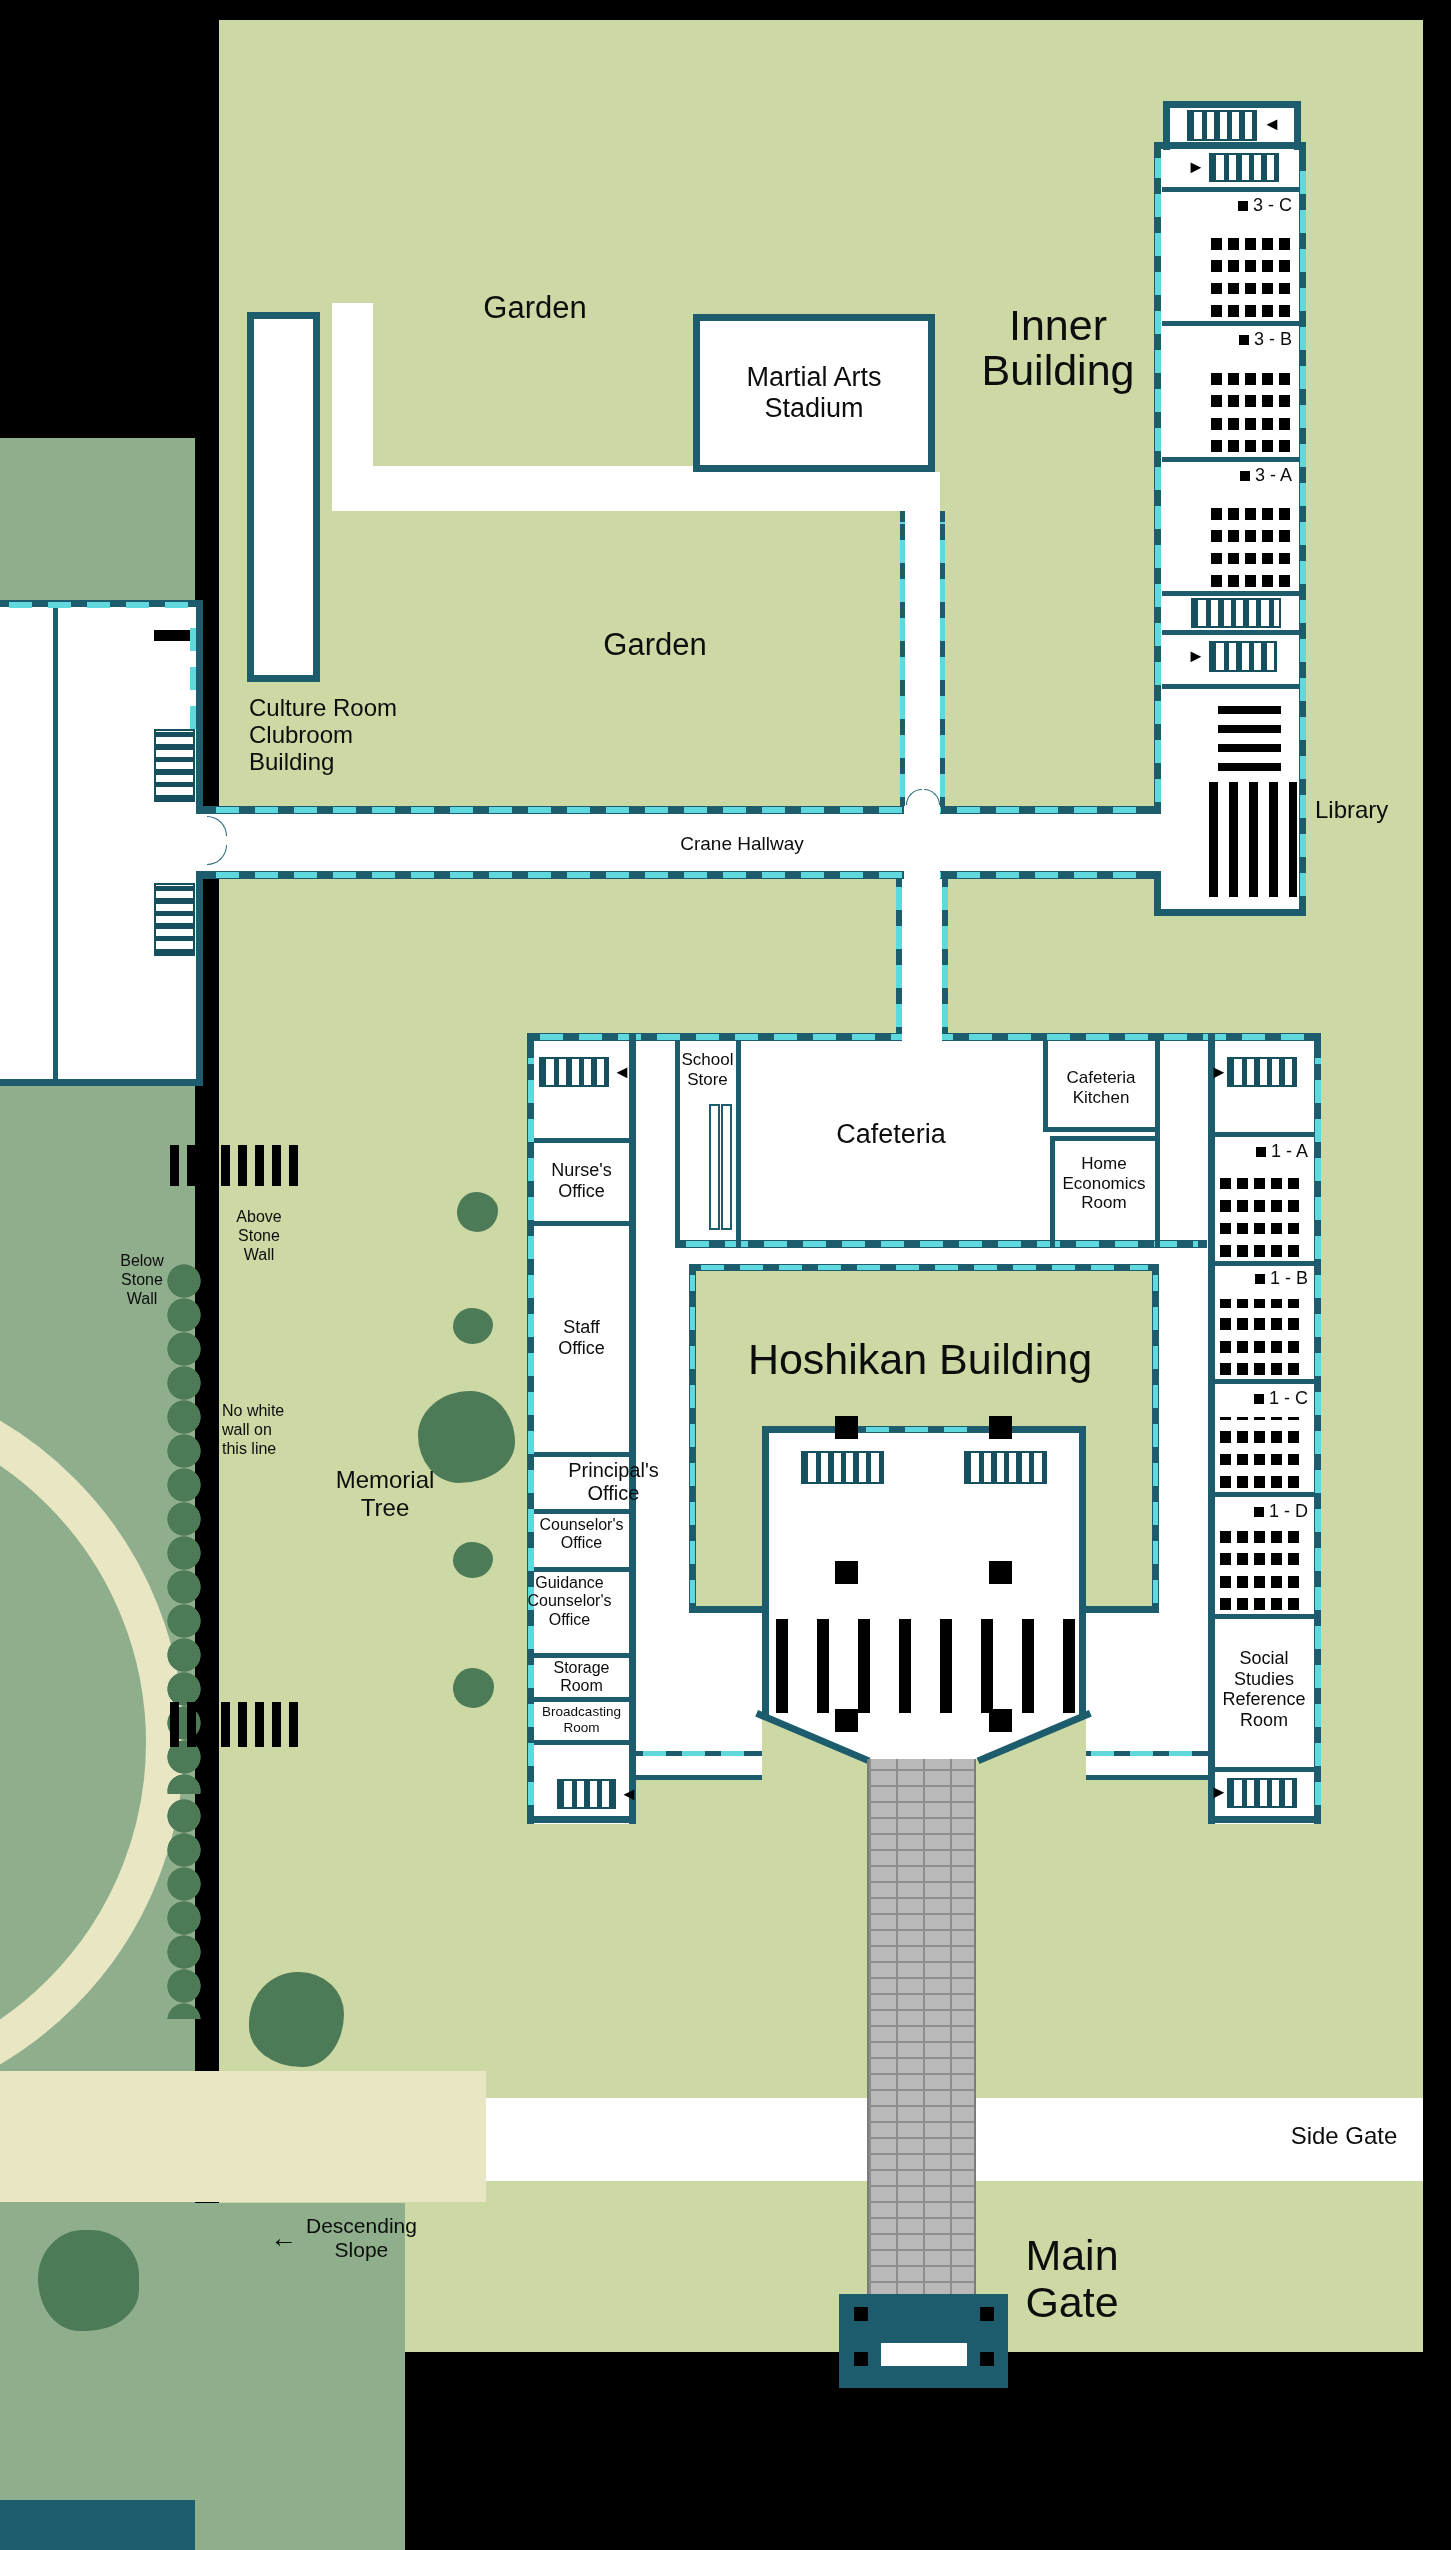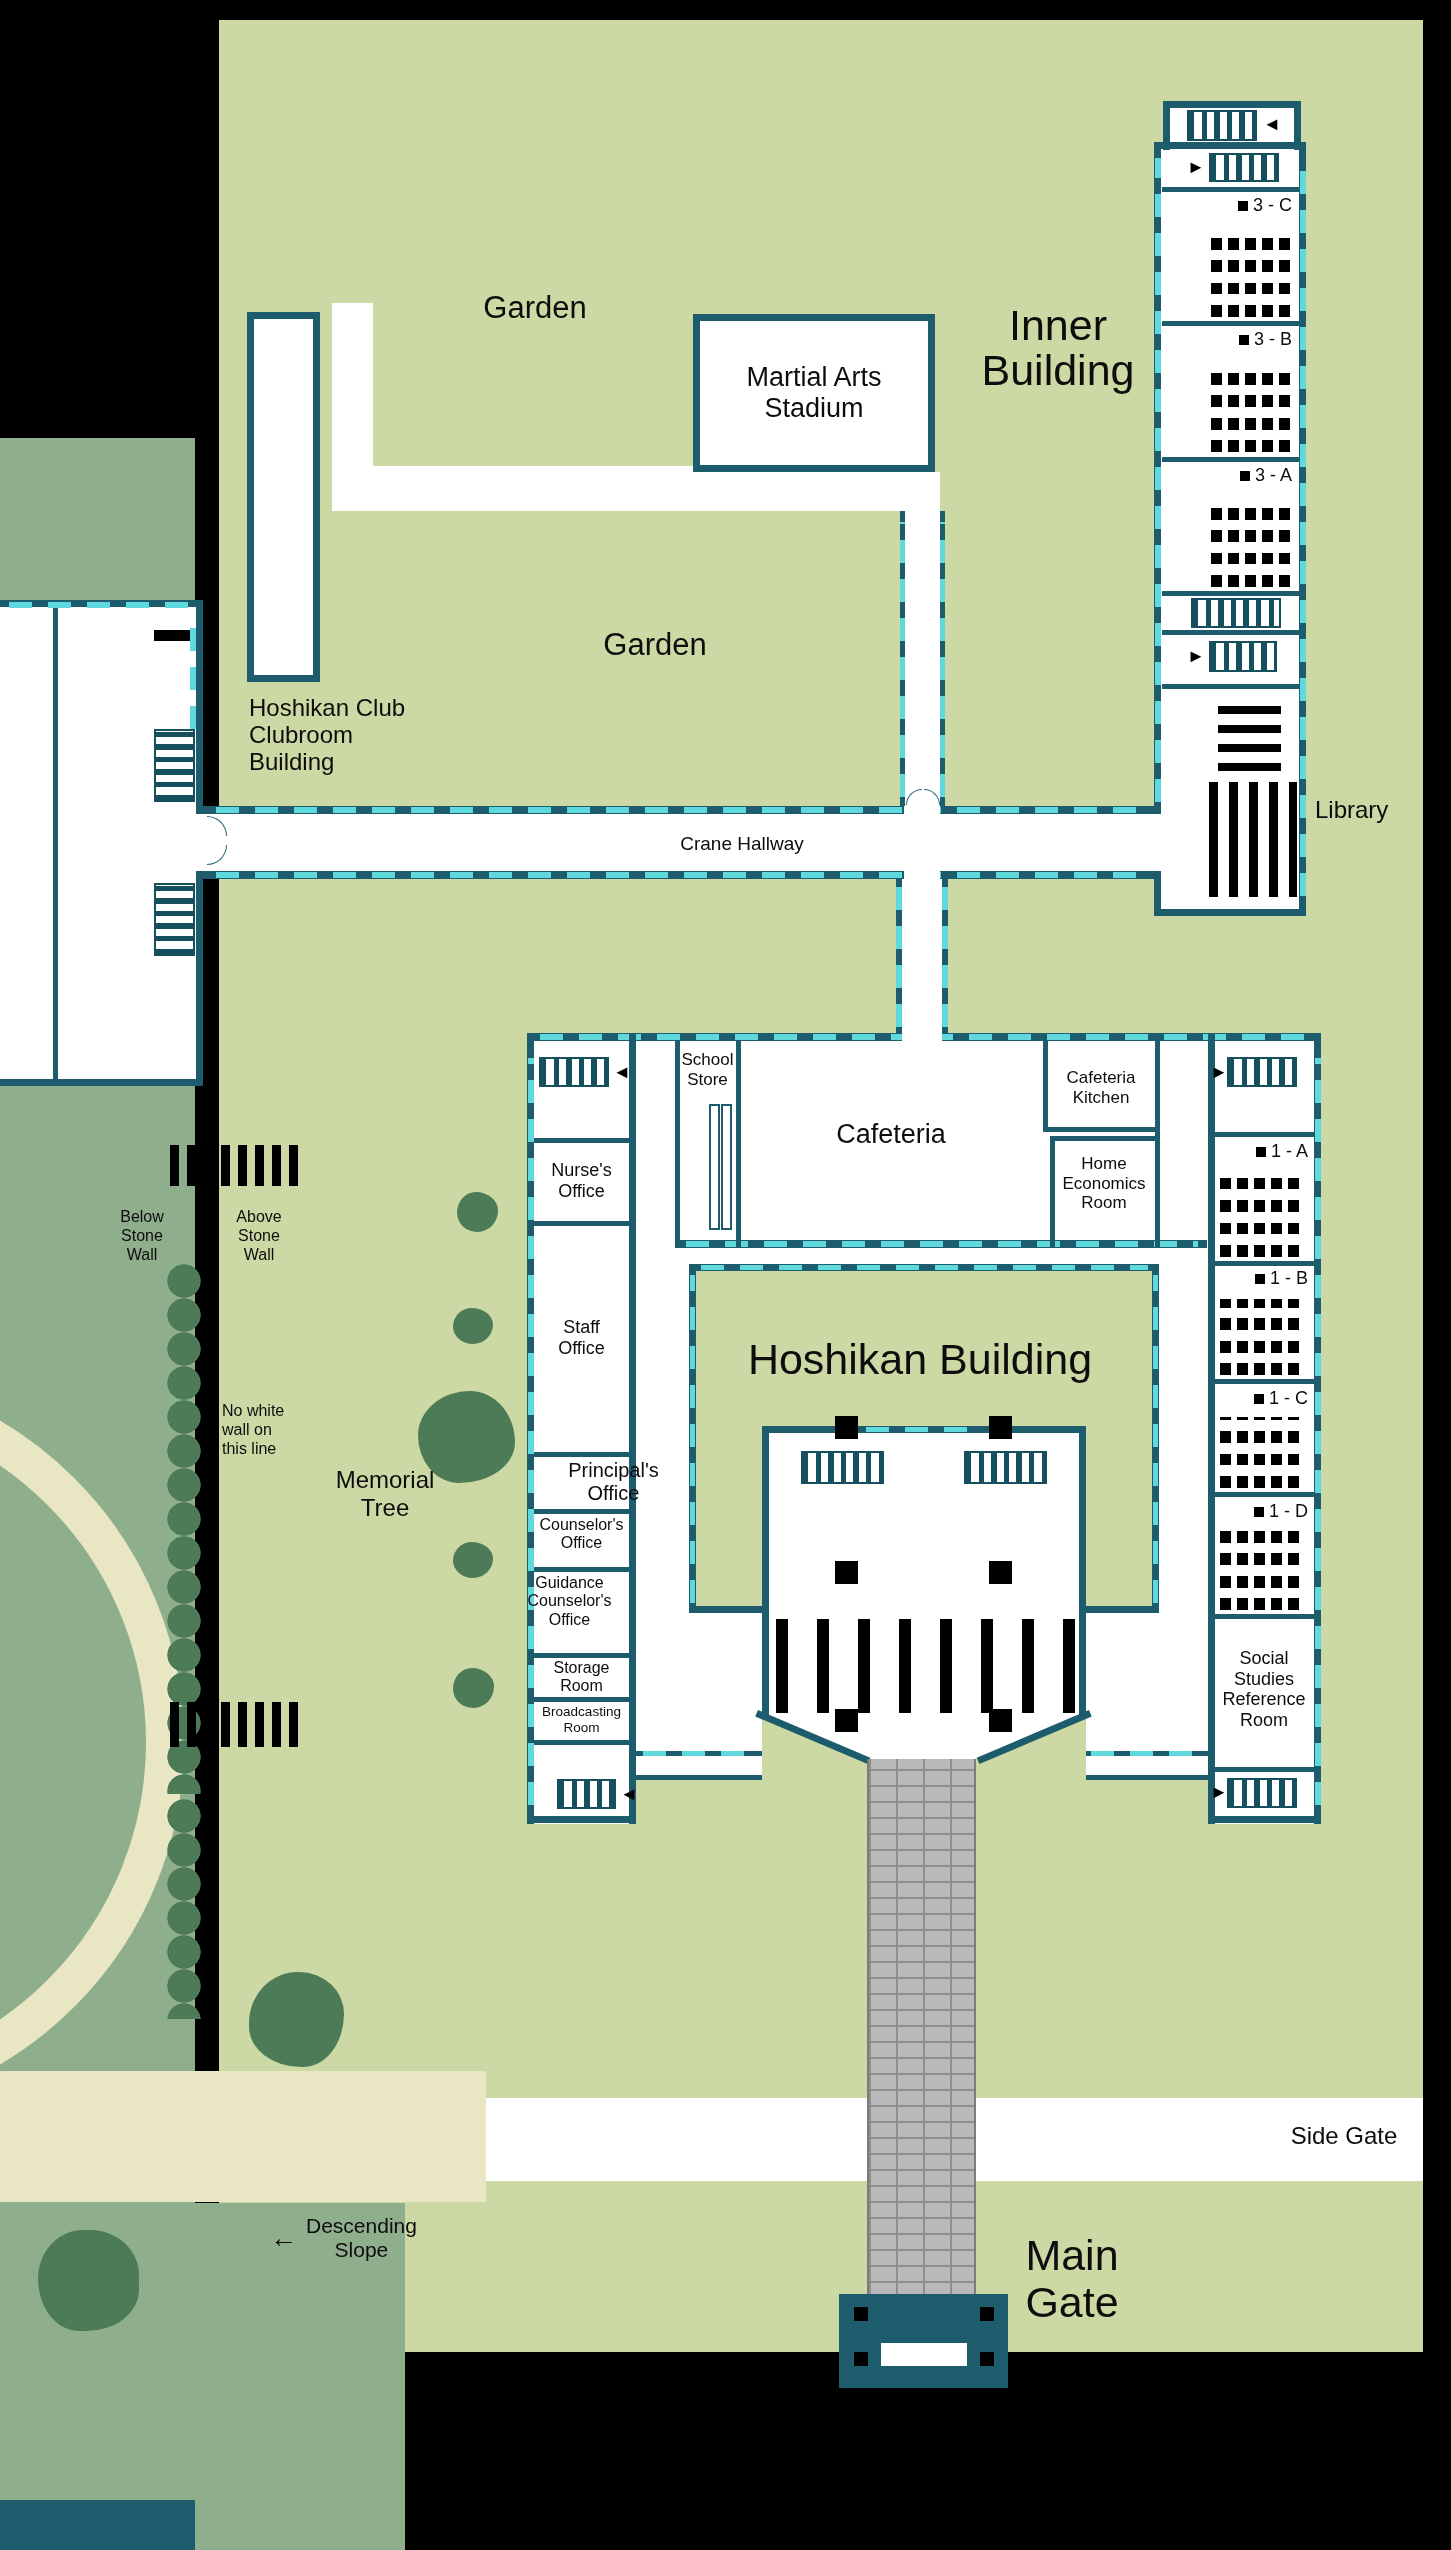--- a/index.html
+++ b/index.html
@@ -296,30 +296,30 @@
   <div class="sw" style="left:170px;top:1145px;width:130px;height:41px"></div>
   <div class="sw" style="left:170px;top:1702px;width:130px;height:45px"></div>
 
   <div class="lbl" style="left:445px;top:290px;width:180px;font-size:31px">Garden</div>
   <div class="lbl" style="left:565px;top:627px;width:180px;font-size:31px">Garden</div>
   <div class="lbl serif" style="left:905px;top:303px;width:306px;font-size:43px;line-height:1.05">
     <div>Inner</div>
       <div>Building</div>
     </div>
   <div class="lbl" style="left:249px;top:695px;width:198px;font-size:24px;text-align:left;line-height:1.12">
-    <div>Hoshikan Club</div>
+    <div>Culture Room</div>
       <div>Clubroom</div>
       <div>Building</div>
     </div>
   <div class="lbl serif" style="left:740px;top:1335px;width:360px;font-size:43px">Hoshikan Building</div>
   <div class="lbl serif" style="left:304px;top:1466px;width:162px;font-size:24px">
     <div>Memorial</div>
       <div>Tree</div>
     </div>
-  <div class="lbl" style="left:88px;top:1207px;width:108px;font-size:16px;line-height:1.2">
+  <div class="lbl" style="left:88px;top:1251px;width:108px;font-size:16px;line-height:1.2">
     <div>Below</div>
       <div>Stone</div>
       <div>Wall</div>
     </div>
   <div class="lbl" style="left:205px;top:1207px;width:108px;font-size:16px;line-height:1.2">
     <div>Above</div>
       <div>Stone</div>
       <div>Wall</div>
     </div>
   <div class="lbl" style="left:222px;top:1401px;width:108px;font-size:16px;line-height:1.2;text-align:left">

